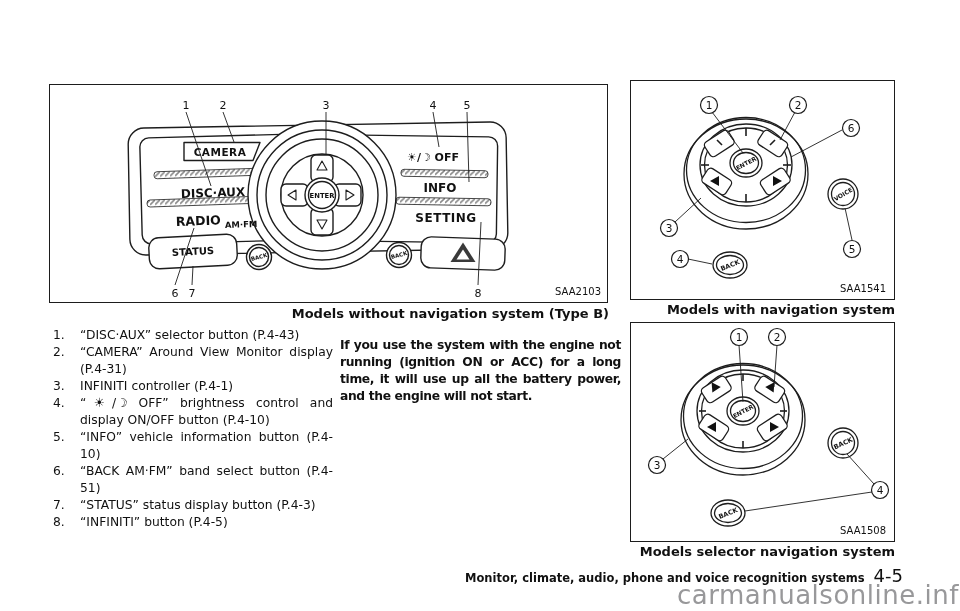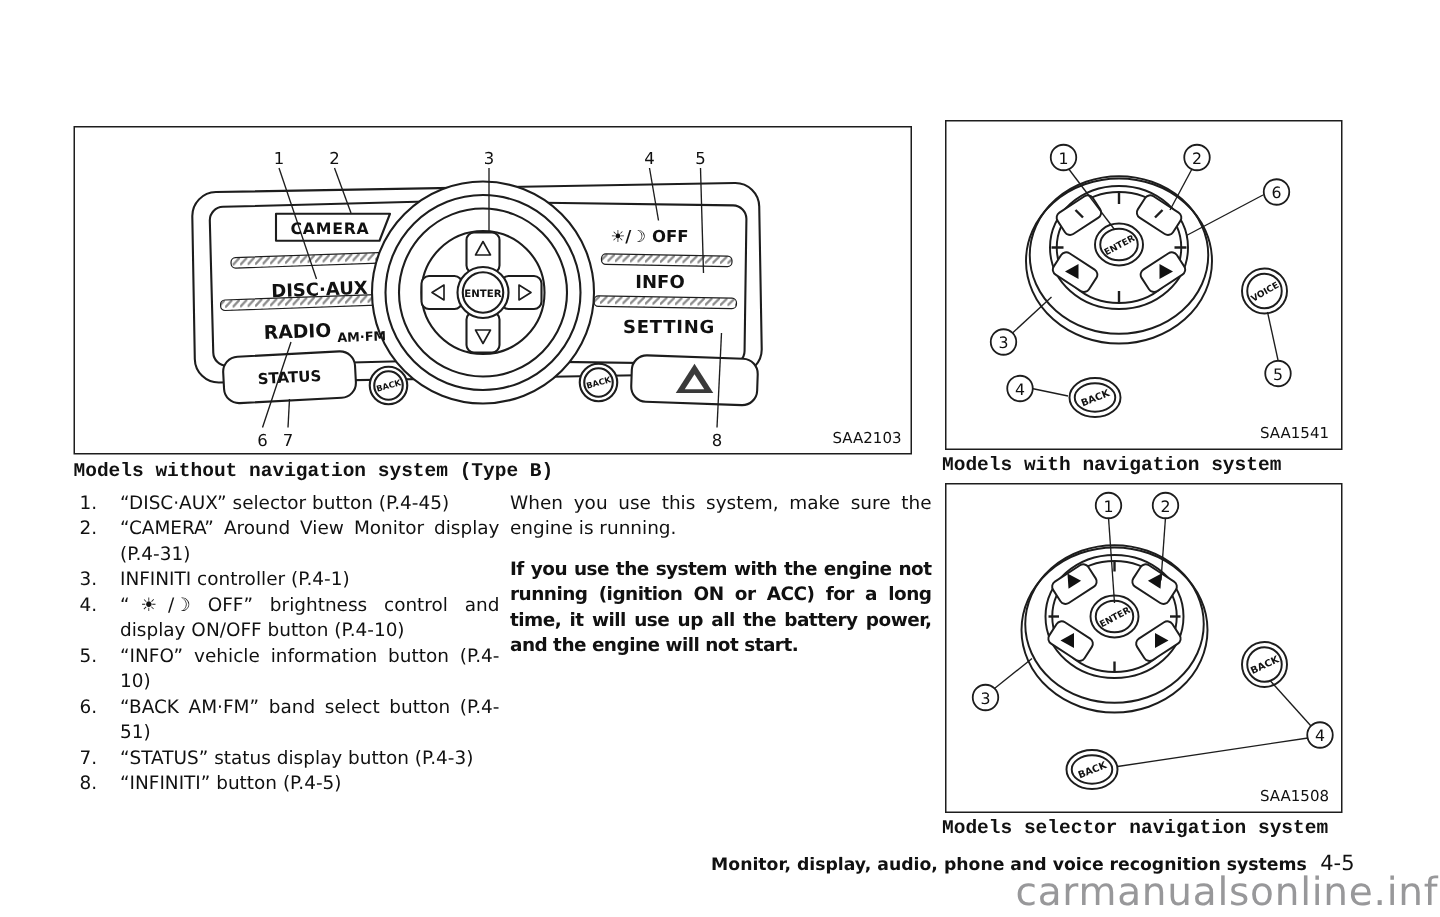--- a/index.html
+++ b/index.html
@@ -5,35 +5,35 @@
   html,body{margin:0;padding:0;}
   body{
     width:960px;height:611px;position:relative;overflow:hidden;
     background:#ffffff;color:#111;
     font-family:"DejaVu Sans","Liberation Sans",sans-serif;
   }
   .figbox{position:absolute;border:1.5px solid #1d1d1d;background:#fff;}
   #fig-main{left:49px;top:84px;width:557px;height:217px;}
   #fig-nav{left:630px;top:80px;width:263px;height:218px;}
   #fig-nonav{left:630px;top:322px;width:263px;height:218px;}
-  .caption{position:absolute;font-weight:bold;font-size:13px;text-align:left;color:#111;font-family:Liberation Mono, monospace;}
+  .caption{position:absolute;font-weight:bold;font-size:13px;text-align:right;color:#111;}
   #cap-main{left:49px;top:306px;width:560px;}
   #cap-nav{left:628px;top:302px;width:267px;}
   #cap-nonav{left:628px;top:544px;width:267px;}
   .legend{position:absolute;left:53px;top:327px;width:280px;font-size:12.3px;line-height:17px;}
   .legend .li{display:flex;}
   .legend .num{width:27px;flex:0 0 27px;}
   .legend .body{flex:1;text-align:justify;}
   .legend b{font-weight:normal;}
   .note{position:absolute;left:340px;top:327px;width:281px;font-size:12.3px;line-height:17px;text-align:justify;}
   .note p{margin:0;}
   .note .p2{font-weight:bold;margin-top:10px;letter-spacing:-0.35px;}
   .footer{position:absolute;top:565px;left:0;width:903px;text-align:right;white-space:nowrap;}
   .footer-text{font-weight:bold;font-size:11.5px;}
-  .page-num{font-size:14px;margin-left:9px;}
+  .page-num{font-size:18px;margin-left:9px;}
   .watermark{position:absolute;left:677px;top:580px;font-size:26px;color:#98989a;letter-spacing:0.5px;}
   svg{display:block;}
   svg text{fill:#111;stroke:none;font-family:"DejaVu Sans","Liberation Sans",sans-serif;}
   .lbl{font-weight:bold;}
   .callout{font-size:11px;}
   .saa{font-size:10px;}
 </style>
 </head>
 <body>
 
@@ -117,21 +117,21 @@
       <text x="428" y="212" text-anchor="middle">8</text>
     </g>
     <text class="saa" x="551" y="210" text-anchor="end">SAA2103</text>
   </svg>
 </div>
 <div class="caption" id="cap-main">Models without navigation system (Type B)</div>
 
 <div class="legend">
   <div class="li">
       <span class="num">1.</span>
-      <span class="body"><b>“DISC·AUX”</b><span> selector button (P.4-45)</span></span>
+      <span class="body"><b>“DISC·AUX”</b><span> selector button (P.4-43)</span></span>
     </div>
   <div class="li">
       <span class="num">2.</span>
       <span class="body"><b>“CAMERA”</b><span> Around View Monitor display (P.4-31)</span></span>
     </div>
   <div class="li">
       <span class="num">3.</span>
       <span class="body"><b></b><span>INFINITI controller (P.4-1)</span></span>
     </div>
   <div class="li">
@@ -150,21 +150,20 @@
       <span class="num">7.</span>
       <span class="body"><b>“STATUS”</b><span> status display button (P.4-3)</span></span>
     </div>
   <div class="li">
       <span class="num">8.</span>
       <span class="body"><b>“INFINITI”</b><span> button (P.4-5)</span></span>
     </div>
 </div>
 
 <div class="note">
-  <p class="p1">When you use this system, make sure the engine is running.</p>
   <p class="p2">If you use the system with the engine not running (ignition ON or ACC) for a long time, it will use up all the battery power, and the engine will not start.</p>
 </div>
 
 <div class="figbox" id="fig-nav">
   <svg width="260" height="215" viewBox="0 0 260 215">
     <g stroke="#1d1d1d" fill="none" stroke-width="1.3" stroke-linejoin="round">
       <ellipse cx="115" cy="93" rx="62" ry="55" fill="#fff"></ellipse>
       <ellipse cx="115" cy="89" rx="59.5" ry="52.5"></ellipse>
       <ellipse cx="115" cy="84" rx="46" ry="41"></ellipse>
       <ellipse cx="115" cy="84" rx="41.5" ry="37"></ellipse>
@@ -277,15 +276,15 @@
       <text x="146" y="18">2</text>
       <text x="26" y="146">3</text>
       <text x="249" y="171">4</text>
     </g>
     <text class="saa" x="255" y="211" text-anchor="end">SAA1508</text>
   </svg>
 </div>
 <div class="caption" id="cap-nonav">Models selector navigation system</div>
 
 <div class="footer">
-  <span class="footer-text">Monitor, display, audio, phone and voice recognition systems</span><span class="page-num">4-5</span>
+  <span class="footer-text">Monitor, climate, audio, phone and voice recognition systems</span><span class="page-num">4-5</span>
 </div>
 <div class="watermark">carmanualsonline.info</div>
 
 </body></html>

